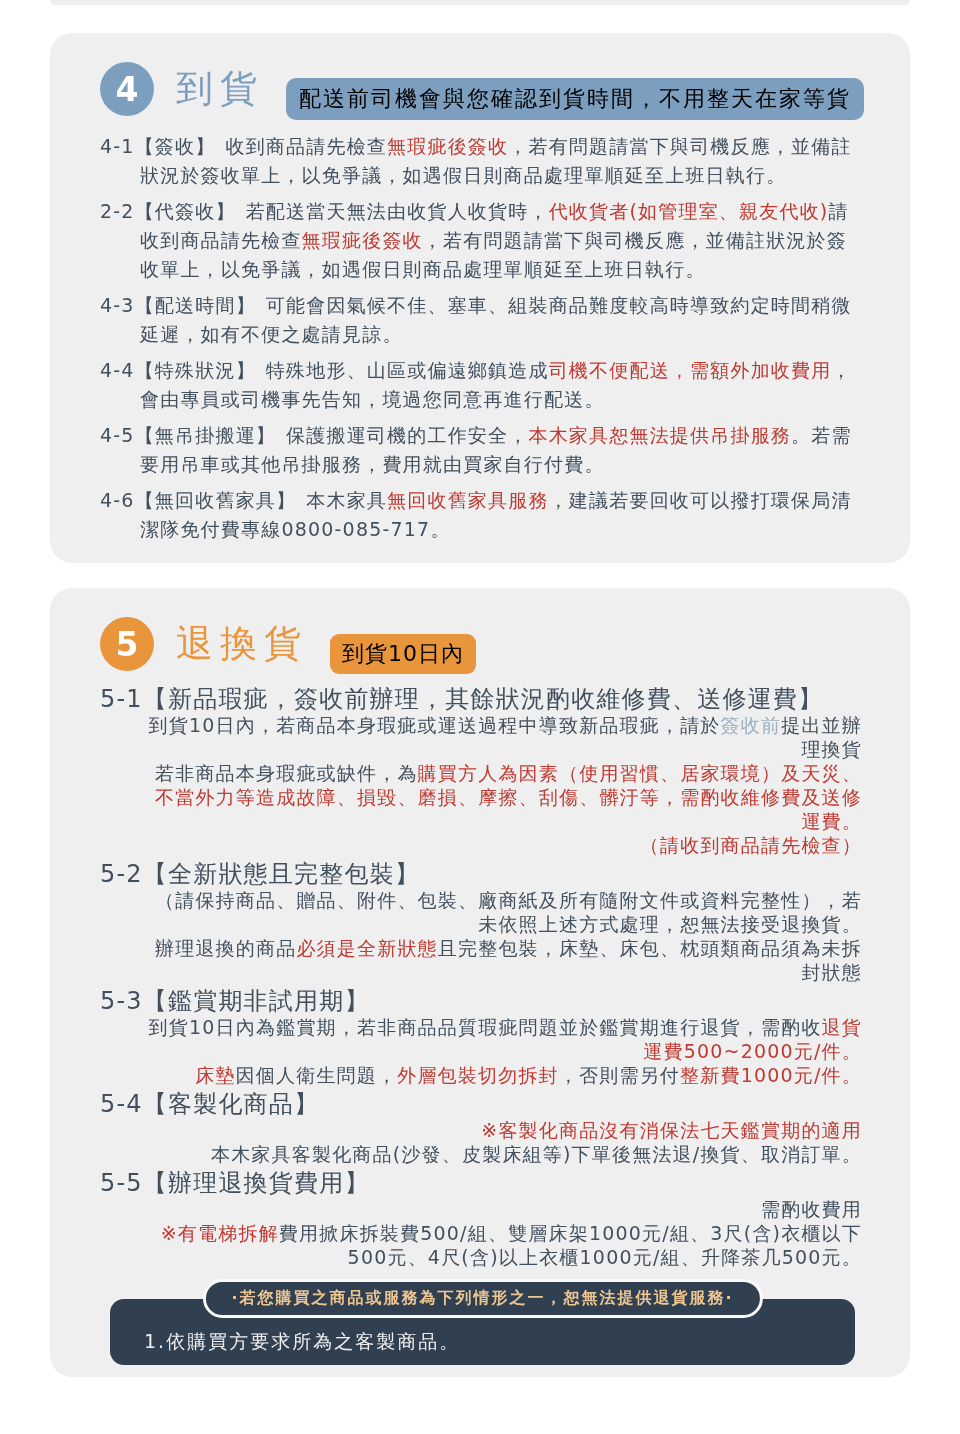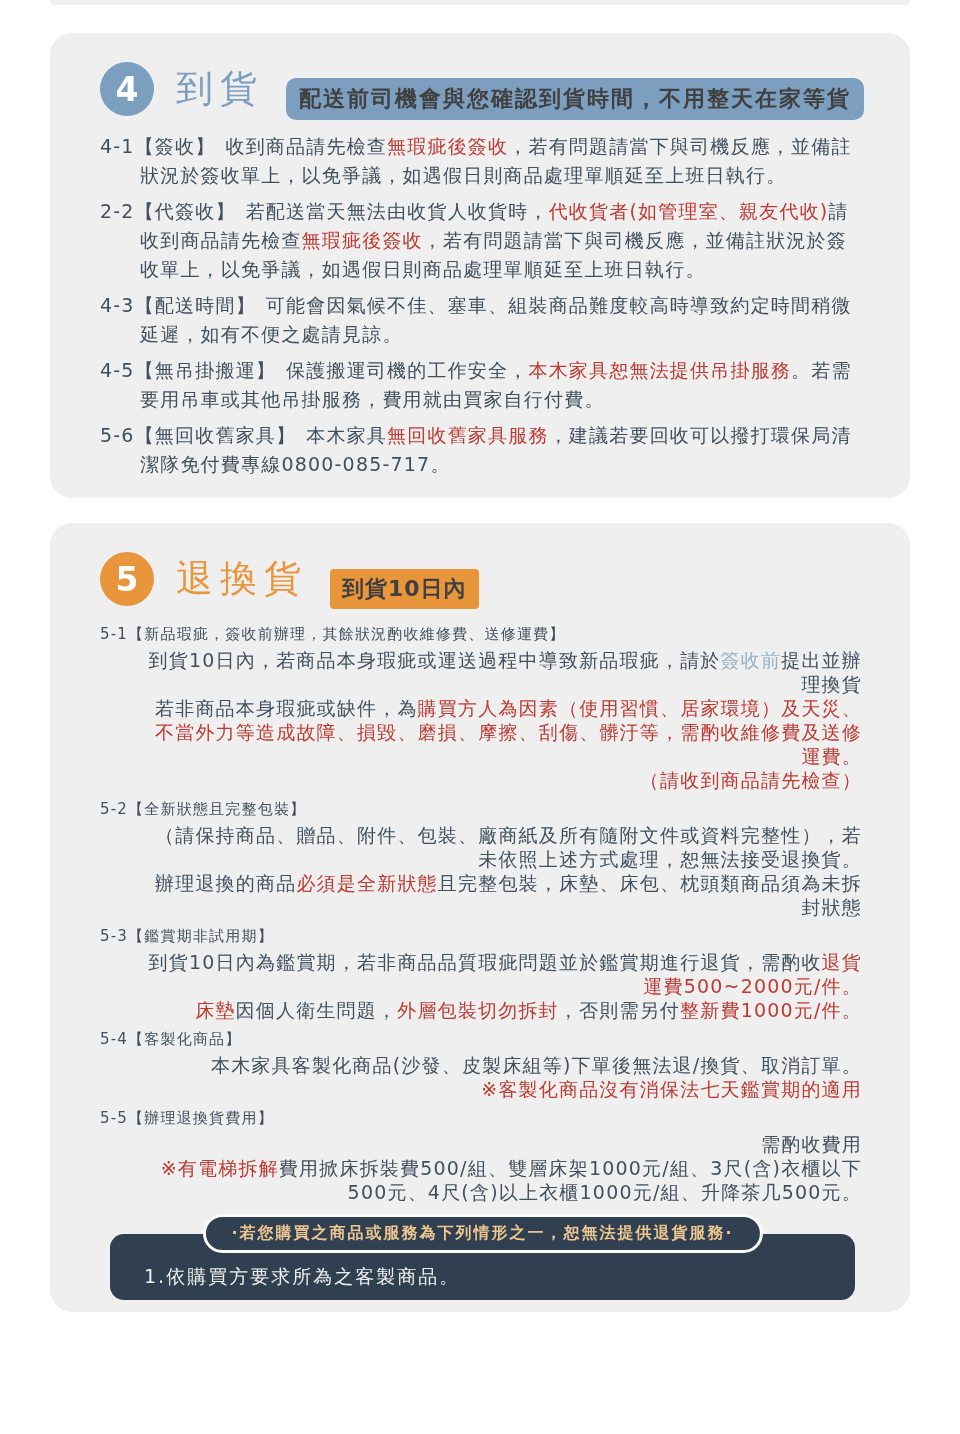--- a/index.html
+++ b/index.html
@@ -28,34 +28,34 @@
     color:#ffffff;font-size:33px;font-weight:bold;flex:0 0 auto;
   }
   .step-circle.blue{background:#7d9fbf;}
   .step-circle.orange{background:#e8953c;}
   .section-title{
     margin:4px;font-size:37px;font-weight:normal;letter-spacing:7px;white-space:nowrap;
   }
   .section-title.blue{color:#7d9fbf;}
   .section-title.orange{color:#e8953c;}
   .header-badge{
-    color:#404040;font-weight:bold;border-radius:10px;white-space:nowrap;margin-top:20px;
+    color:#000000;font-weight:normal;border-radius:10px;white-space:nowrap;margin-top:20px;
   }
   .header-badge.blue{background:#7d9fbf;font-size:22px;letter-spacing:2px;padding:6px 13px;}
-  .header-badge.orange{background:#e8953c;font-size:22px;letter-spacing:1px;padding:5px 12px;border-radius:4px;}
+  .header-badge.orange{background:#e8953c;font-size:22px;letter-spacing:1px;padding:5px 12px;border-radius:9px;}
   
   .item{
     font-size:19px;line-height:29px;letter-spacing:1.2px;color:#42505e;
     padding-left:40px;text-indent:-40px;margin-bottom:7px;
   }
   .item-label{margin-right:10px;}
   
   .h-item{margin-bottom:4px;}
   .h-item .h{
-    font-size:15px;line-height:27px;letter-spacing:1.2px;color:#42505e;
+    font-size:24px;line-height:27px;letter-spacing:1.2px;color:#42505e;
   }
   .h-item .p{
     font-size:19px;line-height:24px;letter-spacing:1.2px;color:#42505e;
     margin-left:38px;
     text-align:right;
   }
   .c-dark{color:#42505e;}
   .c-red{color:#bf3a31;}
   .c-blue{color:#9bb0c3;}
   
@@ -89,22 +89,23 @@
         <span>4</span>
       </div>
       <h2 class="section-title blue">到貨</h2>
       <div class="header-badge blue">配送前司機會與您確認到貨時間，不用整天在家等貨</div>
     </header>
 
     <div class="items">
       <div class="item"><span class="item-label">4-1【簽收】</span><span><span class="c-dark">收到商品請先檢查</span><span class="c-red">無瑕疵後簽收</span><span class="c-dark">，若有問題請當下與司機反應，並備註狀況於簽收單上，以免爭議，如遇假日則商品處理單順延至上班日執行。</span></span></div>
       <div class="item"><span class="item-label">2-2【代簽收】</span><span><span class="c-dark">若配送當天無法由收貨人收貨時，</span><span class="c-red">代收貨者(如管理室、親友代收)</span><span class="c-dark">請收到商品請先檢查</span><span class="c-red">無瑕疵後簽收</span><span class="c-dark">，若有問題請當下與司機反應，並備註狀況於簽收單上，以免爭議，如遇假日則商品處理單順延至上班日執行。</span></span></div>
       <div class="item"><span class="item-label">4-3【配送時間】</span><span><span class="c-dark">可能會因氣候不佳、塞車、組裝商品難度較高時導致約定時間稍微延遲，如有不便之處請見諒。</span></span></div>
+      <div class="item"><span class="item-label">4-4【特殊狀況】</span><span><span class="c-dark">特殊地形、山區或偏遠鄉鎮造成</span><span class="c-red">司機不便配送，需額外加收費用</span><span class="c-dark">，會由專員或司機事先告知，境過您同意再進行配送。</span></span></div>
       <div class="item"><span class="item-label">4-5【無吊掛搬運】</span><span><span class="c-dark">保護搬運司機的工作安全，</span><span class="c-red">本木家具恕無法提供吊掛服務</span><span class="c-dark">。若需要用吊車或其他吊掛服務，費用就由買家自行付費。</span></span></div>
-      <div class="item"><span class="item-label">5-6【無回收舊家具】</span><span><span class="c-dark">本木家具</span><span class="c-red">無回收舊家具服務</span><span class="c-dark">，建議若要回收可以撥打環保局清潔隊免付費專線0800-085-717。</span></span></div>
+      <div class="item"><span class="item-label">4-6【無回收舊家具】</span><span><span class="c-dark">本木家具</span><span class="c-red">無回收舊家具服務</span><span class="c-dark">，建議若要回收可以撥打環保局清潔隊免付費專線0800-085-717。</span></span></div>
     </div>
   </section>
 
   <section class="card second">
     <header class="card-header">
       <div class="step-circle orange">
         <span>5</span>
       </div>
       <h2 class="section-title orange">退換貨</h2>
       <div class="header-badge orange">到貨10日內</div>
@@ -126,22 +127,22 @@
       </div>
 
       <div class="h-item">
         <div class="h">5-3【鑑賞期非試用期】</div>
         <div class="p"><span class="c-dark">到貨10日內為鑑賞期，若非商品品質瑕疵問題並於鑑賞期進行退貨，需酌收</span><span class="c-red">退貨運費500~2000元/件。</span></div>
         <div class="p"><span class="c-red">床墊</span><span class="c-dark">因個人衛生問題，</span><span class="c-red">外層包裝切勿拆封</span><span class="c-dark">，否則需另付</span><span class="c-red">整新費1000元/件。</span></div>
       </div>
 
       <div class="h-item">
         <div class="h">5-4【客製化商品】</div>
+        <div class="p"><span class="c-red">※客製化商品沒有消保法七天鑑賞期的適用</span></div>
         <div class="p"><span class="c-dark">本木家具客製化商品(沙發、皮製床組等)下單後無法退/換貨、取消訂單。</span></div>
-        <div class="p"><span class="c-red">※客製化商品沒有消保法七天鑑賞期的適用</span></div>
       </div>
 
       <div class="h-item">
         <div class="h">5-5【辦理退換貨費用】</div>
         <div class="p"><span class="c-dark">需酌收費用</span></div>
         <div class="p"><span class="c-red">※有電梯拆解</span><span class="c-dark">費用掀床拆裝費500/組、雙層床架1000元/組、3尺(含)衣櫃以下500元、4尺(含)以上衣櫃1000元/組、升降茶几500元。</span></div>
       </div>
 
     </div>
 

